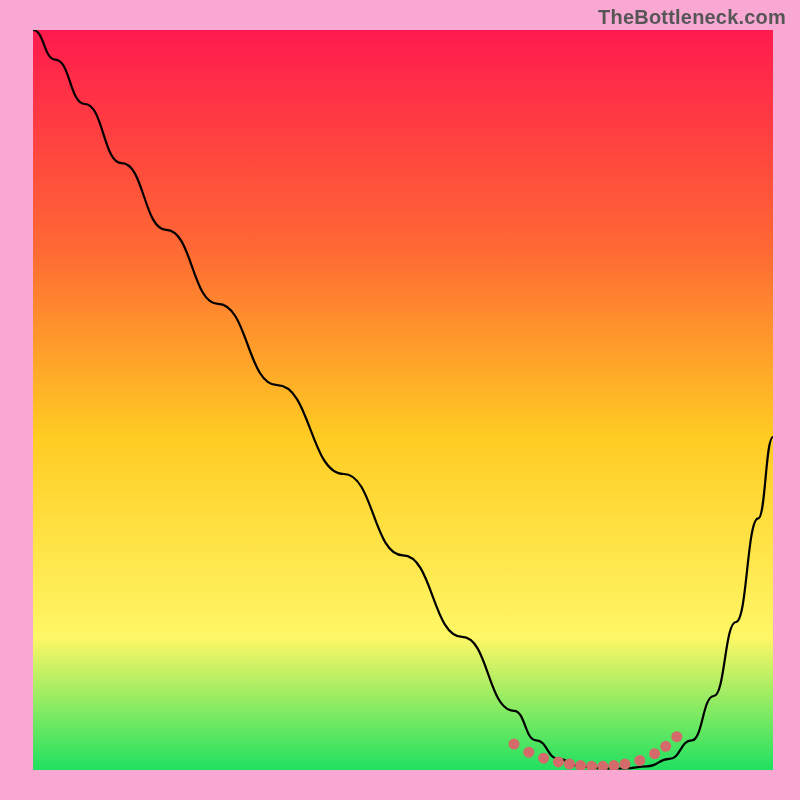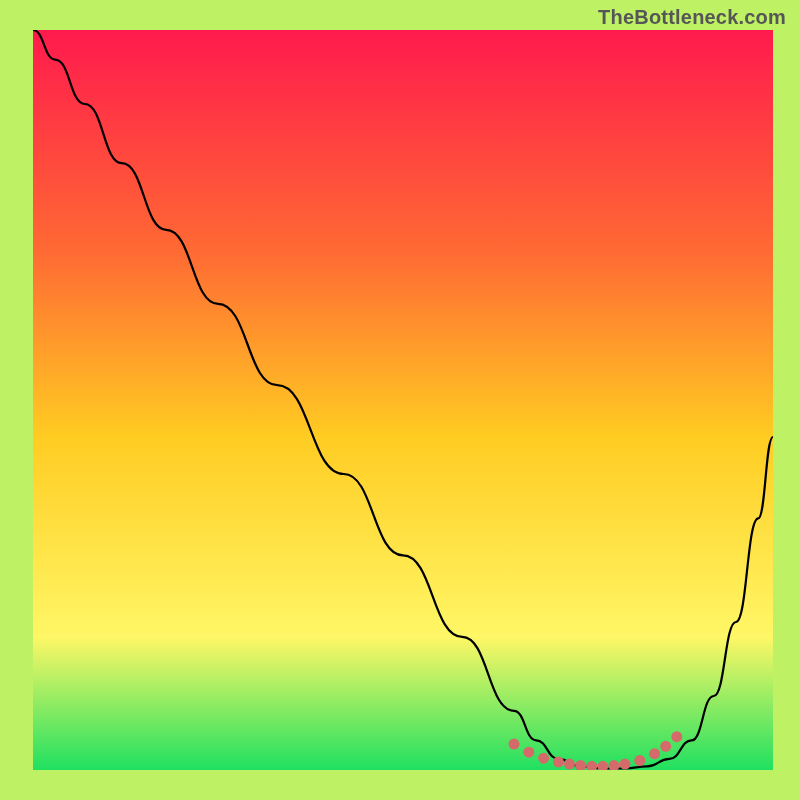--- a/index.html
+++ b/index.html
@@ -7,21 +7,21 @@
     padding: 0;
     width: 800px;
     height: 800px;
     background: #000000;
     overflow: hidden;
   }
   .frame {
     width: 800px;
     height: 800px;
     position: relative;
-    background: #bef264;
+    background: #f9a8d4;
   }
   .watermark {
     position: absolute;
     top: 6px;
     right: 14px;
     font-family: Arial, Helvetica, sans-serif;
     font-size: 20px;
     font-weight: bold;
     color: #565656;
     letter-spacing: 0.2px;

